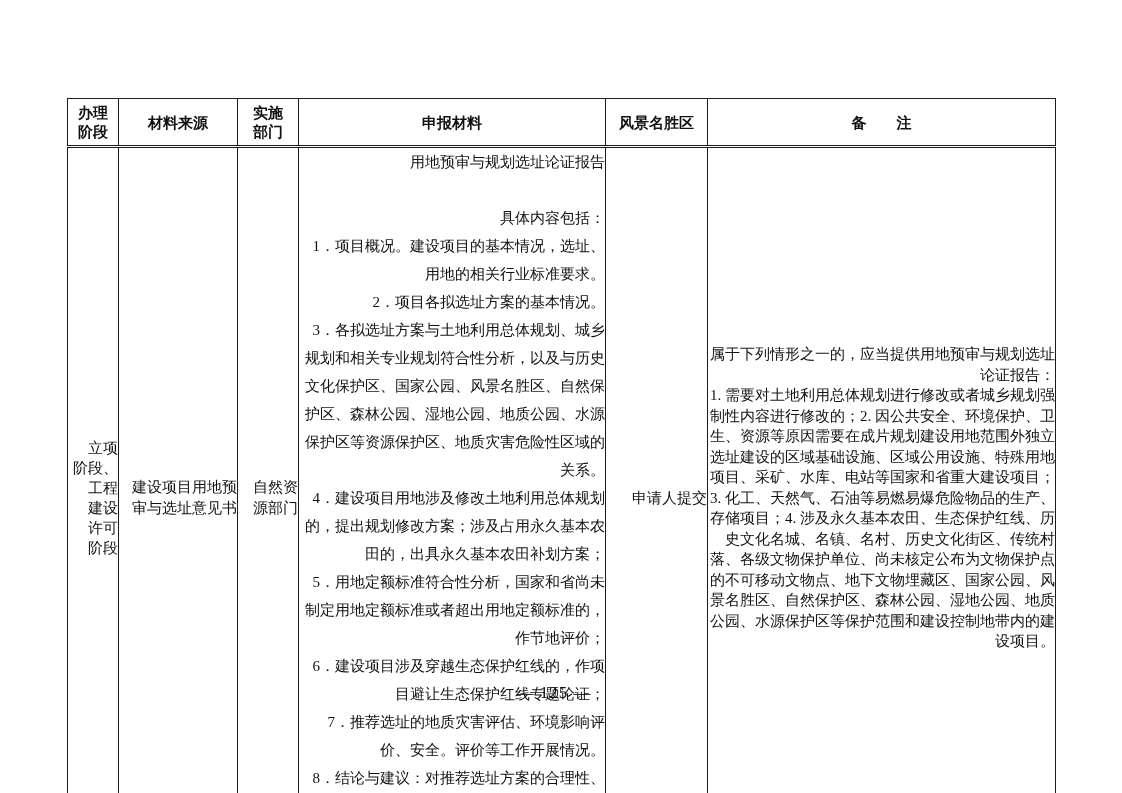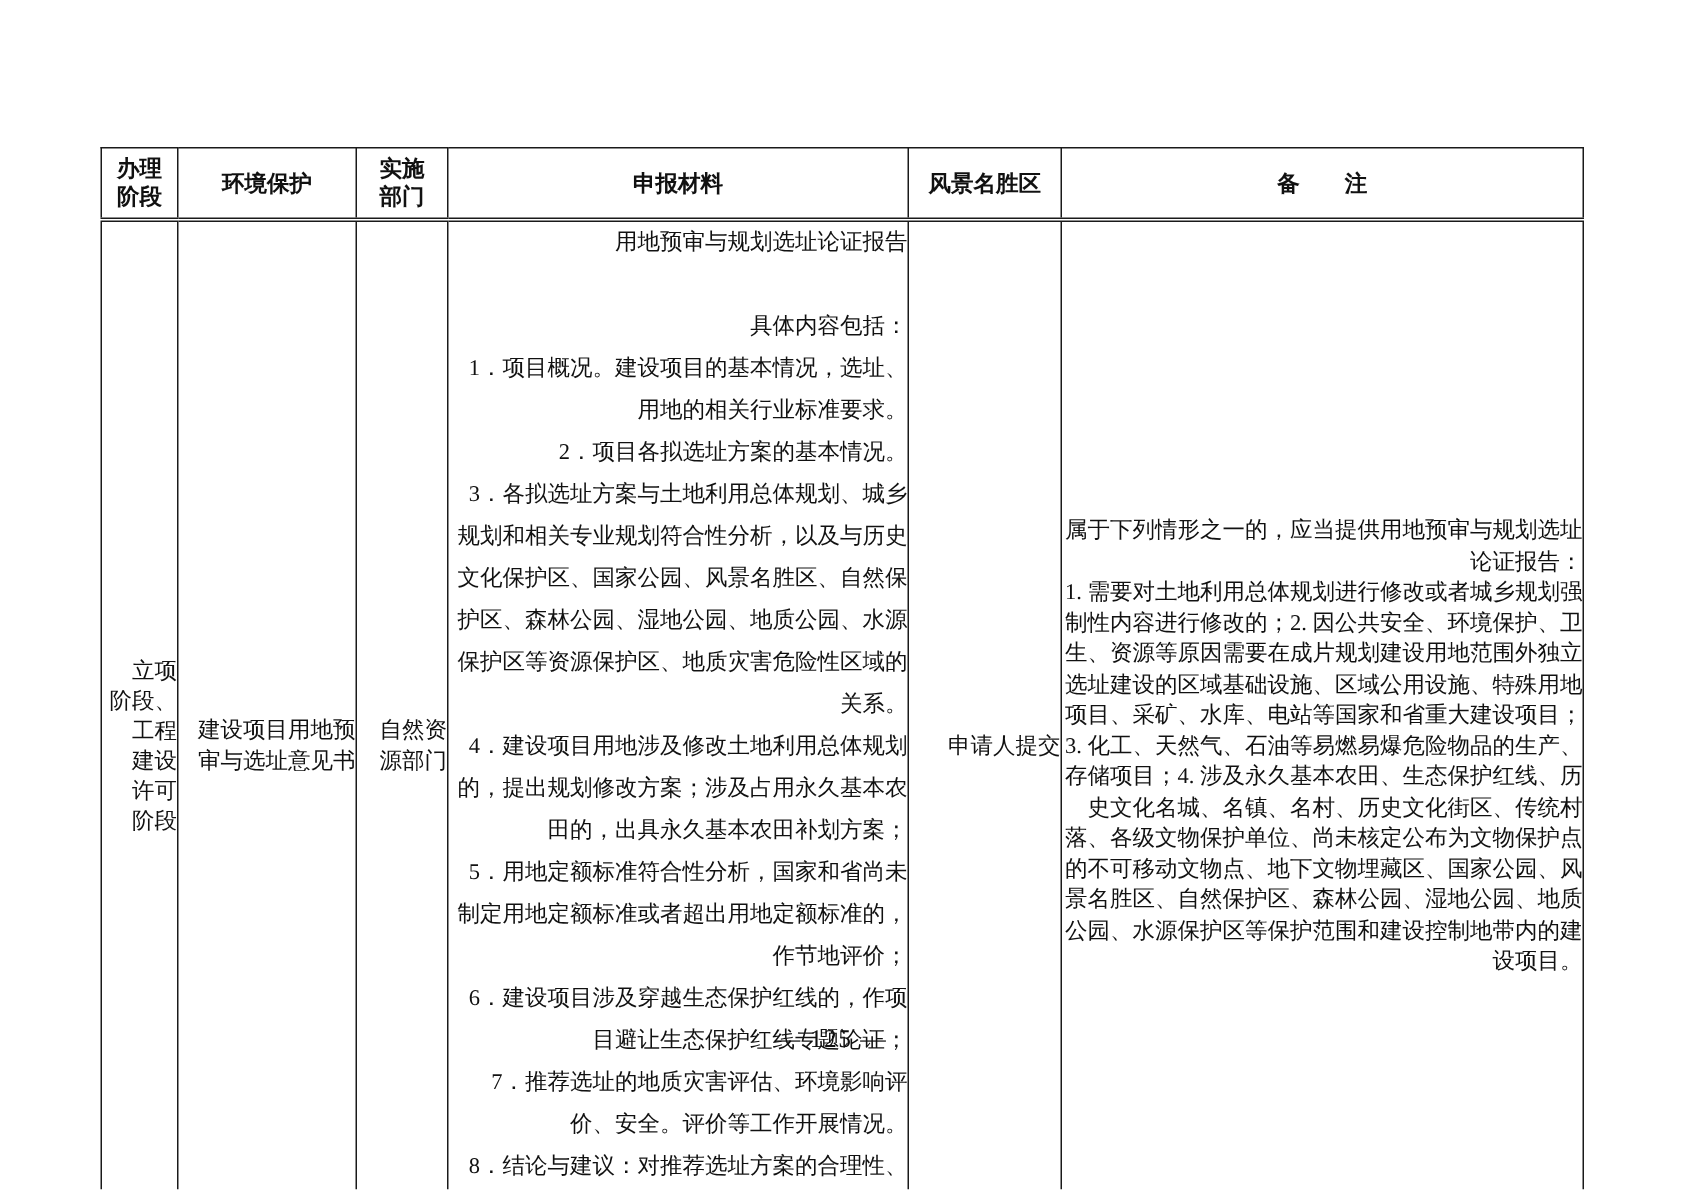--- a/index.html
+++ b/index.html
@@ -93,21 +93,21 @@
       <col style="width:119px">
       <col style="width:61px">
       <col style="width:307px">
       <col style="width:102px">
       <col style="width:348px">
     </colgroup>
     <thead>
       <tr>
         <th>办理
 阶段</th>
-        <th>环境保护</th>
+        <th>材料来源</th>
         <th>实施
 部门</th>
         <th>申报材料</th>
         <th>风景名胜区</th>
         <th>备　　注</th>
       </tr>
     </thead>
     <tbody>
       <tr>
         <td class="cell-center cell-stage">立项

